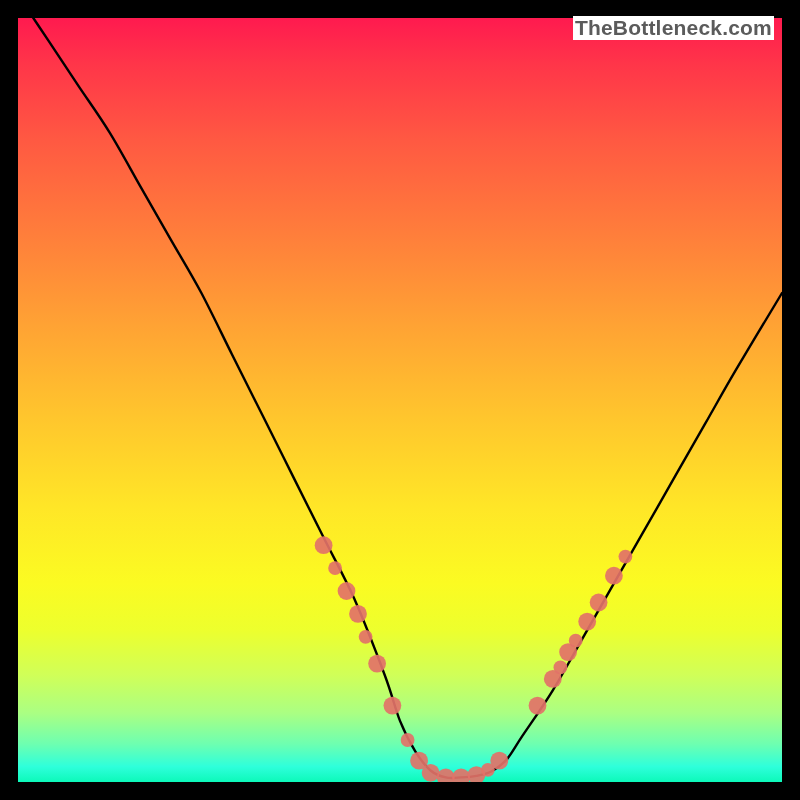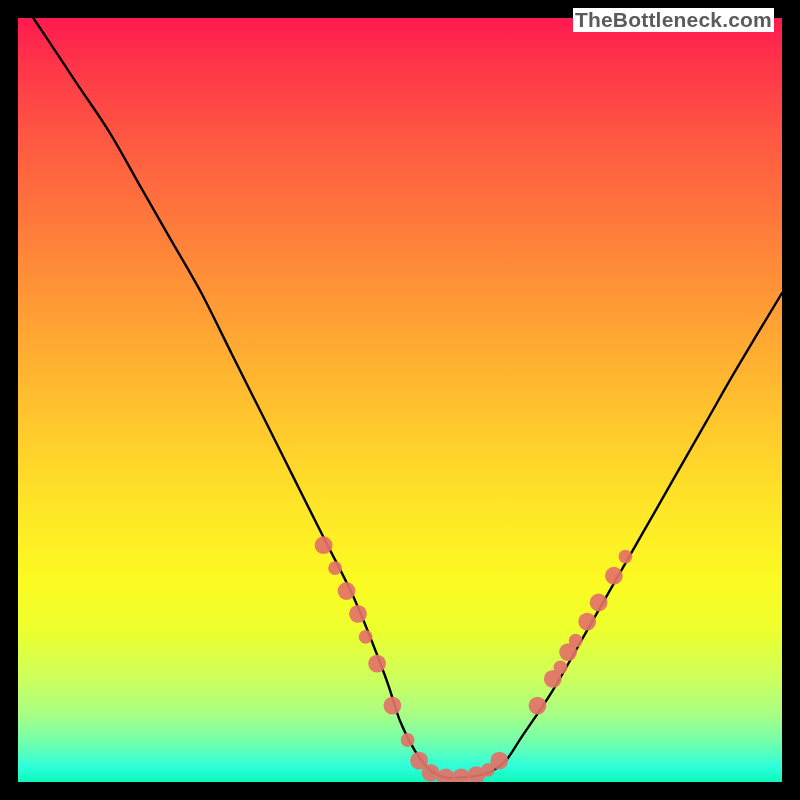--- a/index.html
+++ b/index.html
@@ -44,21 +44,21 @@
     left: 0;
     top: 0;
     width: 800px;
     height: 800px;
     box-sizing: border-box;
     border: 18px solid #000000;
     pointer-events: none;
   }
   .watermark {
     position: absolute;
-    top: 8px;
+    top: 16px;
     right: 26px;
     font-size: 21px;
     font-weight: 600;
     letter-spacing: 0.2px;
     color: #5b5b5b;
     background: #ffffff;
     padding: 0 2px;
     z-index: 5;
   }
   svg.curve {

